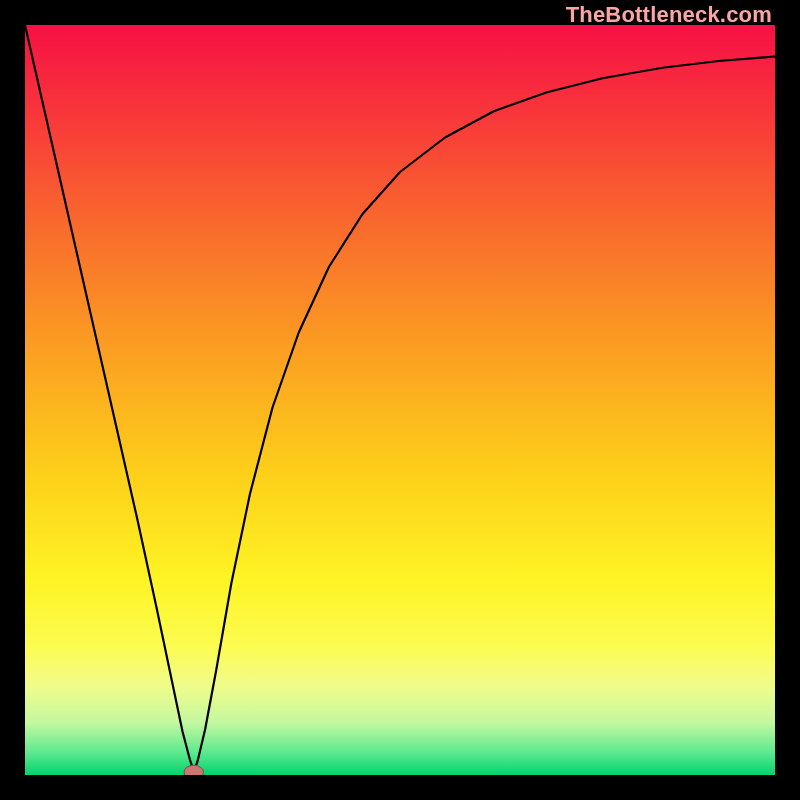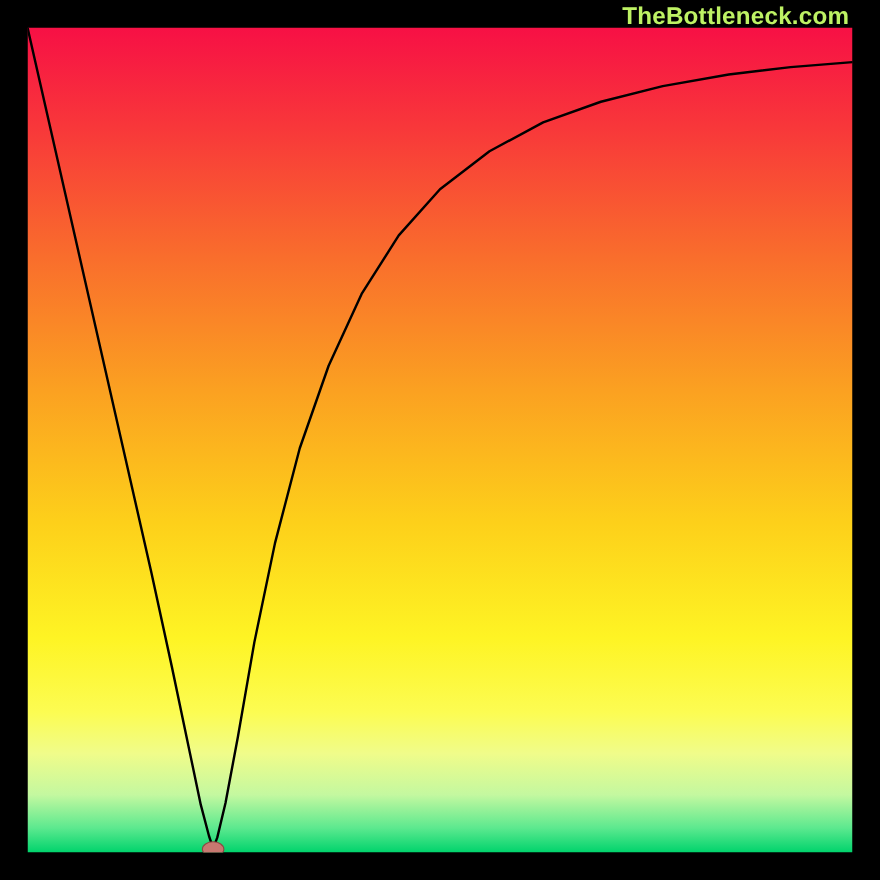--- a/index.html
+++ b/index.html
@@ -16,21 +16,21 @@
     left: 0;
     top: 0;
     width: 800px;
     height: 800px;
     background: #000000;
   }
   .watermark {
     position: absolute;
     top: 2px;
     right: 28px;
-    color: #bef264;
+    color: #fca5a5;
     font-size: 22px;
     font-weight: 600;
     letter-spacing: 0.2px;
     user-select: none;
   }
   .plot {
     position: absolute;
     left: 25px;
     top: 25px;
     width: 750px;

